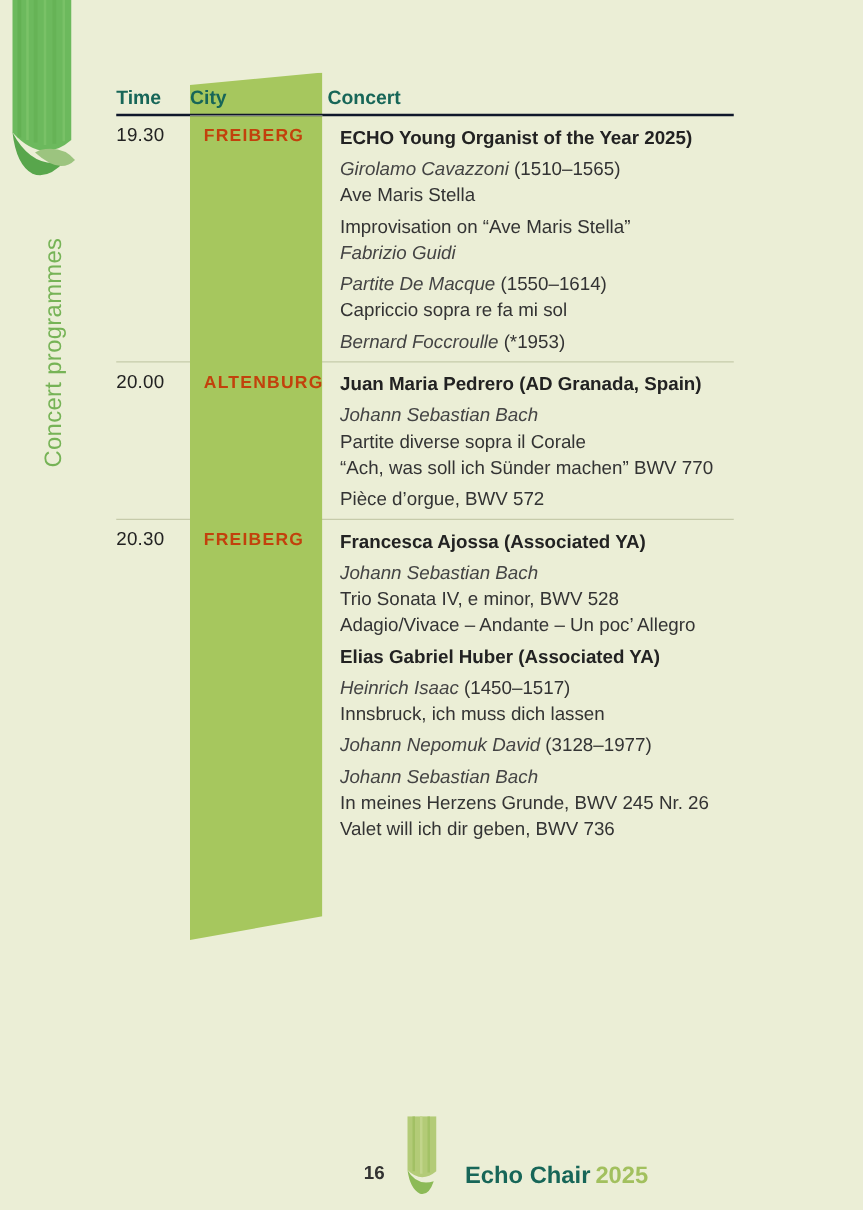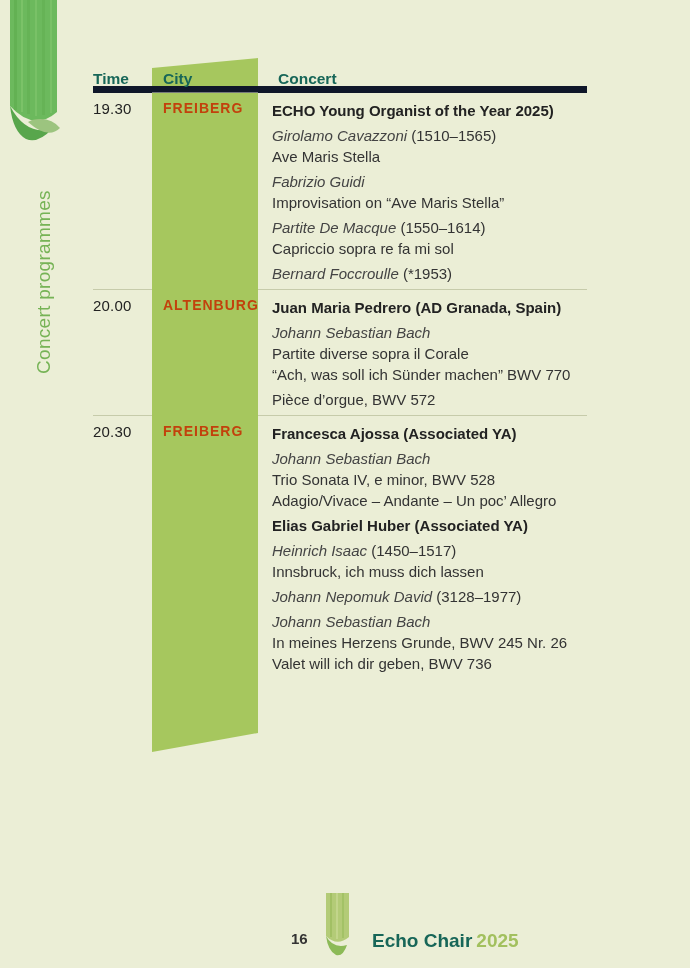--- a/index.html
+++ b/index.html
@@ -22,24 +22,24 @@
   .band {
     position:absolute; left:59px; top:-10px; width:106px; height:694px;
     background:#a6c75e; z-index:1;
     clip-path:polygon(0 10px, 100% 0, 100% 675px, 0 100%);
   }
   .band-header-line {
     position:absolute; left:59px; top:24px; width:106px; height:1px;
     background:rgba(243,246,222,.45); z-index:3;
   }
   .grid-row { display:grid; grid-template-columns:59px 106px 329px; position:relative; z-index:2; }
-  .header-row { padding-top:2px; height:25px; border-bottom:7px solid #0f172a; }
+  .header-row { padding-top:2px; height:25px; border-bottom:2px solid #0f172a; }
   .hdr { font-size:15.5px; font-weight:700; color:#176658; }
-  .hdr-city { padding-left:11px; }
-  .hdr-concert { padding-left:4px;margin-left:16px; }
+  .hdr-city { padding-left:0; }
+  .hdr-concert { padding-left:4px; }
 
   .row { padding:7px 0 5px; }
   .row-divider { height:1px; background:#c6cbaa; position:relative; z-index:0; }
   .cell { position:relative; z-index:2; }
   .time { font-size:15px; color:#222; letter-spacing:.2px; }
   .city { font-size:14px; font-weight:700; color:#c2410c; letter-spacing:1px; padding-left:11px; }
   .concert { padding-left:14px; font-size:15px; color:#333; }
   .line { line-height:21px; }
   .block { margin-bottom:4px; }
   .block:last-child { margin-bottom:0; }
@@ -89,22 +89,22 @@
           <div class="cell city">FREIBERG</div>
           <div class="cell concert">
             <div class="block">
               <div class="line"><span class="bold">ECHO Young Organist of the Year 2025)</span></div>
             </div>
             <div class="block">
               <div class="line"><span class="italic">Girolamo Cavazzoni</span><span class="regular"> (1510–1565)</span></div>
               <div class="line"><span class="regular">Ave Maris Stella</span></div>
             </div>
             <div class="block">
+              <div class="line"><span class="regular">Improvisation on “Ave Maris Stella”</span></div>
               <div class="line"><span class="italic">Fabrizio Guidi</span></div>
-              <div class="line"><span class="regular">Improvisation on “Ave Maris Stella”</span></div>
             </div>
             <div class="block">
               <div class="line"><span class="italic">Partite De Macque</span><span class="regular"> (1550–1614)</span></div>
               <div class="line"><span class="regular">Capriccio sopra re fa mi sol</span></div>
             </div>
             <div class="block">
               <div class="line"><span class="italic">Bernard Foccroulle</span><span class="regular"> (*1953)</span></div>
             </div>
           </div>
         </div>

